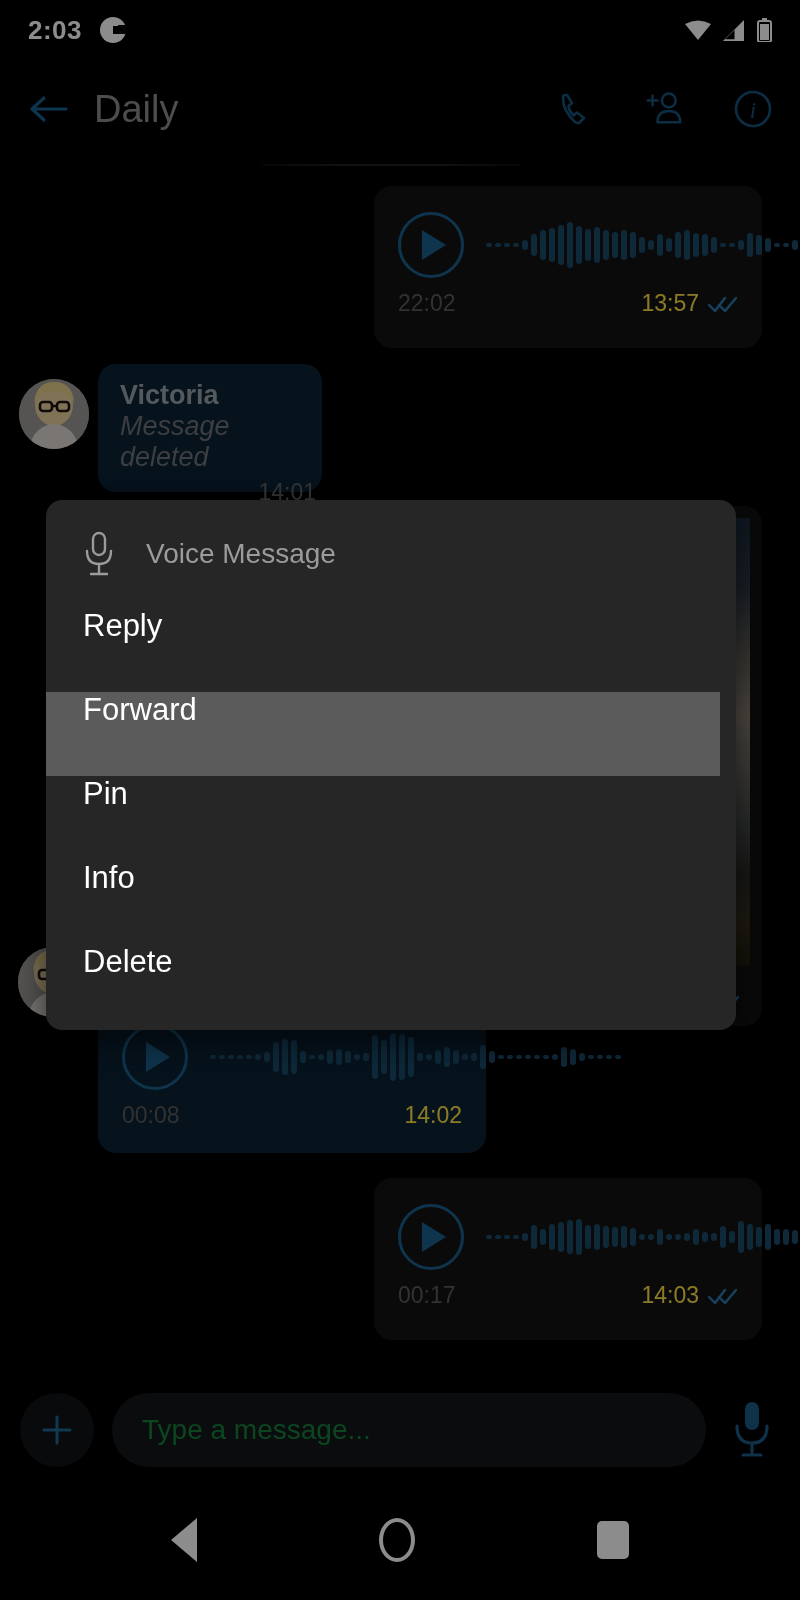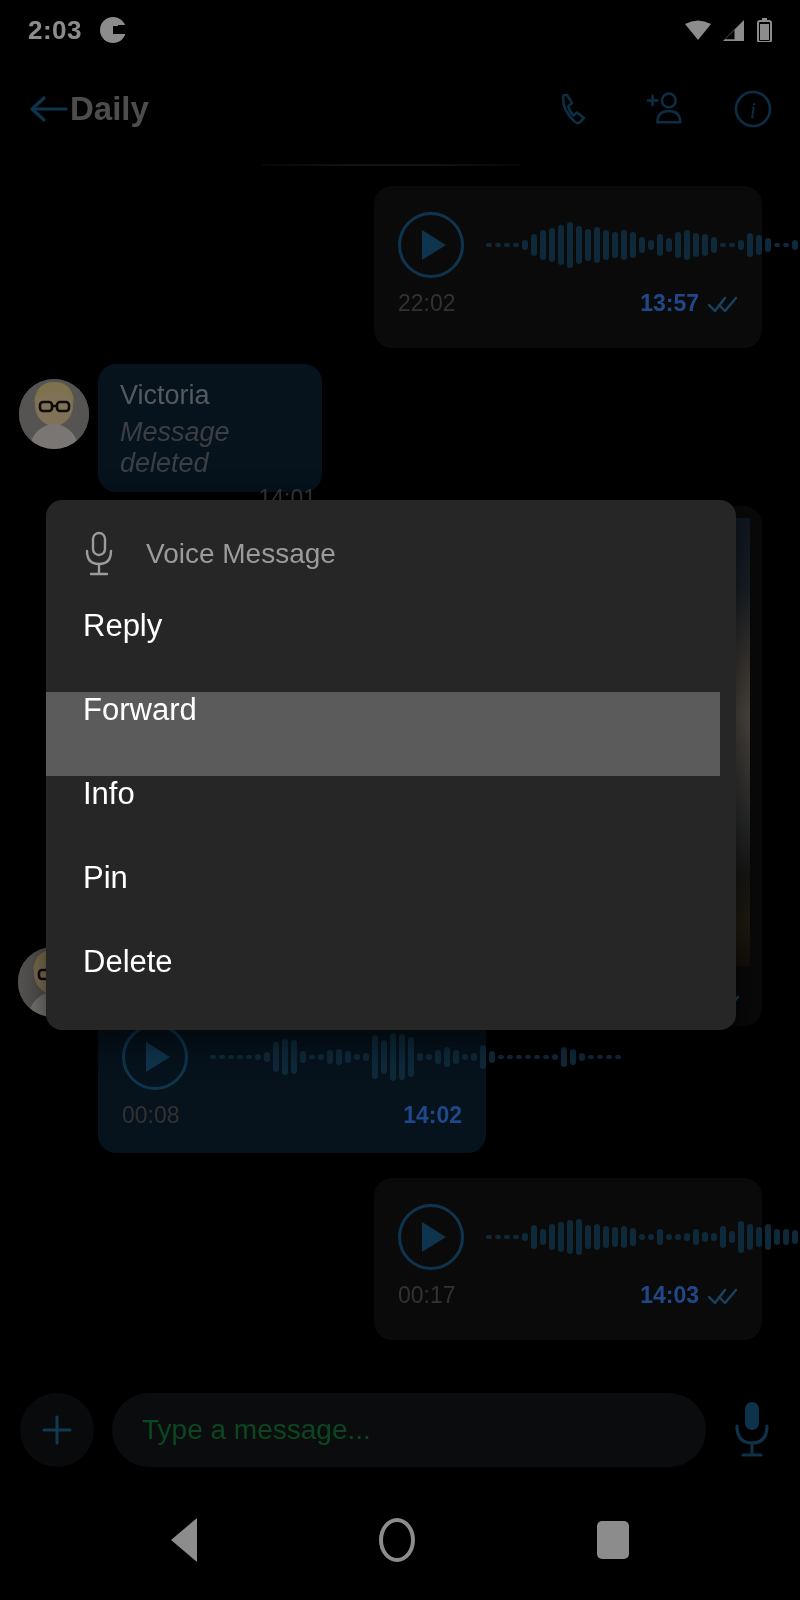--- a/index.html
+++ b/index.html
@@ -37,21 +37,21 @@
   .ic-sig  { width:24px; height:21px; }
   .ic-bat  { width:15px; height:24px; }
 
   
   .header {
     position:absolute; top:60px; left:0; width:800px; height:98px;
     display:flex; align-items:center; padding:0 26px; z-index:35;
   }
   .hdr-back { width:44px; height:44px; display:flex; align-items:center; justify-content:center; }
   .hdr-title {
-    color:#8c8c8c; font-size:33px; font-weight:700; 
+    color:#8c8c8c; font-size:38px; font-weight:400; margin-left:24px;
     white-space:nowrap;
   }
   .hdr-actions { margin-left:auto; display:flex; align-items:center; gap:46px; }
   .hdr-ic { width:42px; height:42px; display:flex; align-items:center; justify-content:center; }
 
   
   .chat { position:absolute; top:158px; left:0; width:800px; height:1222px; overflow:hidden; }
 
   .divider-line {
     position:absolute; left:262px; top:6px; width:258px; height:2px;
@@ -77,33 +77,33 @@
   }
   .wave { margin-left:22px; display:flex; align-items:center; gap:3px; height:50px; }
   .wave i { display:block; width:6px; border-radius:3px; background:#1b4b6b; }
 
   .meta-row {
     display:flex; align-items:flex-end; justify-content:space-between;
     padding:12px 24px 18px 24px;
   }
   .meta-dur  { color:#5b5b5b; font-size:23px; }
   .meta-right{ display:flex; align-items:center; gap:9px; }
-  .meta-time { color:#3b82f6; font-size:23px;font-weight:bold; }
+  .meta-time { color:#fde047; font-size:23px; }
   .ticks { width:30px; height:18px; }
 
   
   .avatar {
     position:absolute; width:70px; height:70px; border-radius:50%;
     overflow:hidden; background:#8f8c86;
   }
   .av-art { position:absolute; inset:0; }
 
   
   .tb { padding:16px 22px 12px 22px; min-width:240px; }
-  .tb-name   { color:#9aa3ab; font-size:27px; font-weight:normal; margin-bottom:6px; }
+  .tb-name   { color:#9aa3ab; font-size:27px; font-weight:bold; }
   .tb-body   { color:#6d7177; font-size:27px; font-style:italic; }
   .tb-time   { color:#5f6265; font-size:23px; text-align:right; margin-top:6px; }
 
   
   .photo-bubble {
     position:absolute; background:#111; border-radius:18px; overflow:hidden;
   }
   .photo {
     position:absolute; left:12px; top:12px; right:12px; bottom:60px;
     background:
@@ -435,24 +435,24 @@
       <span class="ctx-head-label">Voice Message</span>
     </div>
     <div class="ctx-list">
       <div class="ctx-item">
         <span>Reply</span>
       </div>
       <div class="ctx-item selected">
         <span>Forward</span>
       </div>
       <div class="ctx-item">
+        <span>Pin</span>
+      </div>
+      <div class="ctx-item">
         <span>Info</span>
-      </div>
-      <div class="ctx-item">
-        <span>Pin</span>
       </div>
       <div class="ctx-item">
         <span>Delete</span>
       </div>
     </div>
   </div>
 
   <div class="inputbar">
     <div class="plus-btn">
       <svg width="34" height="34" viewBox="0 0 34 34">

